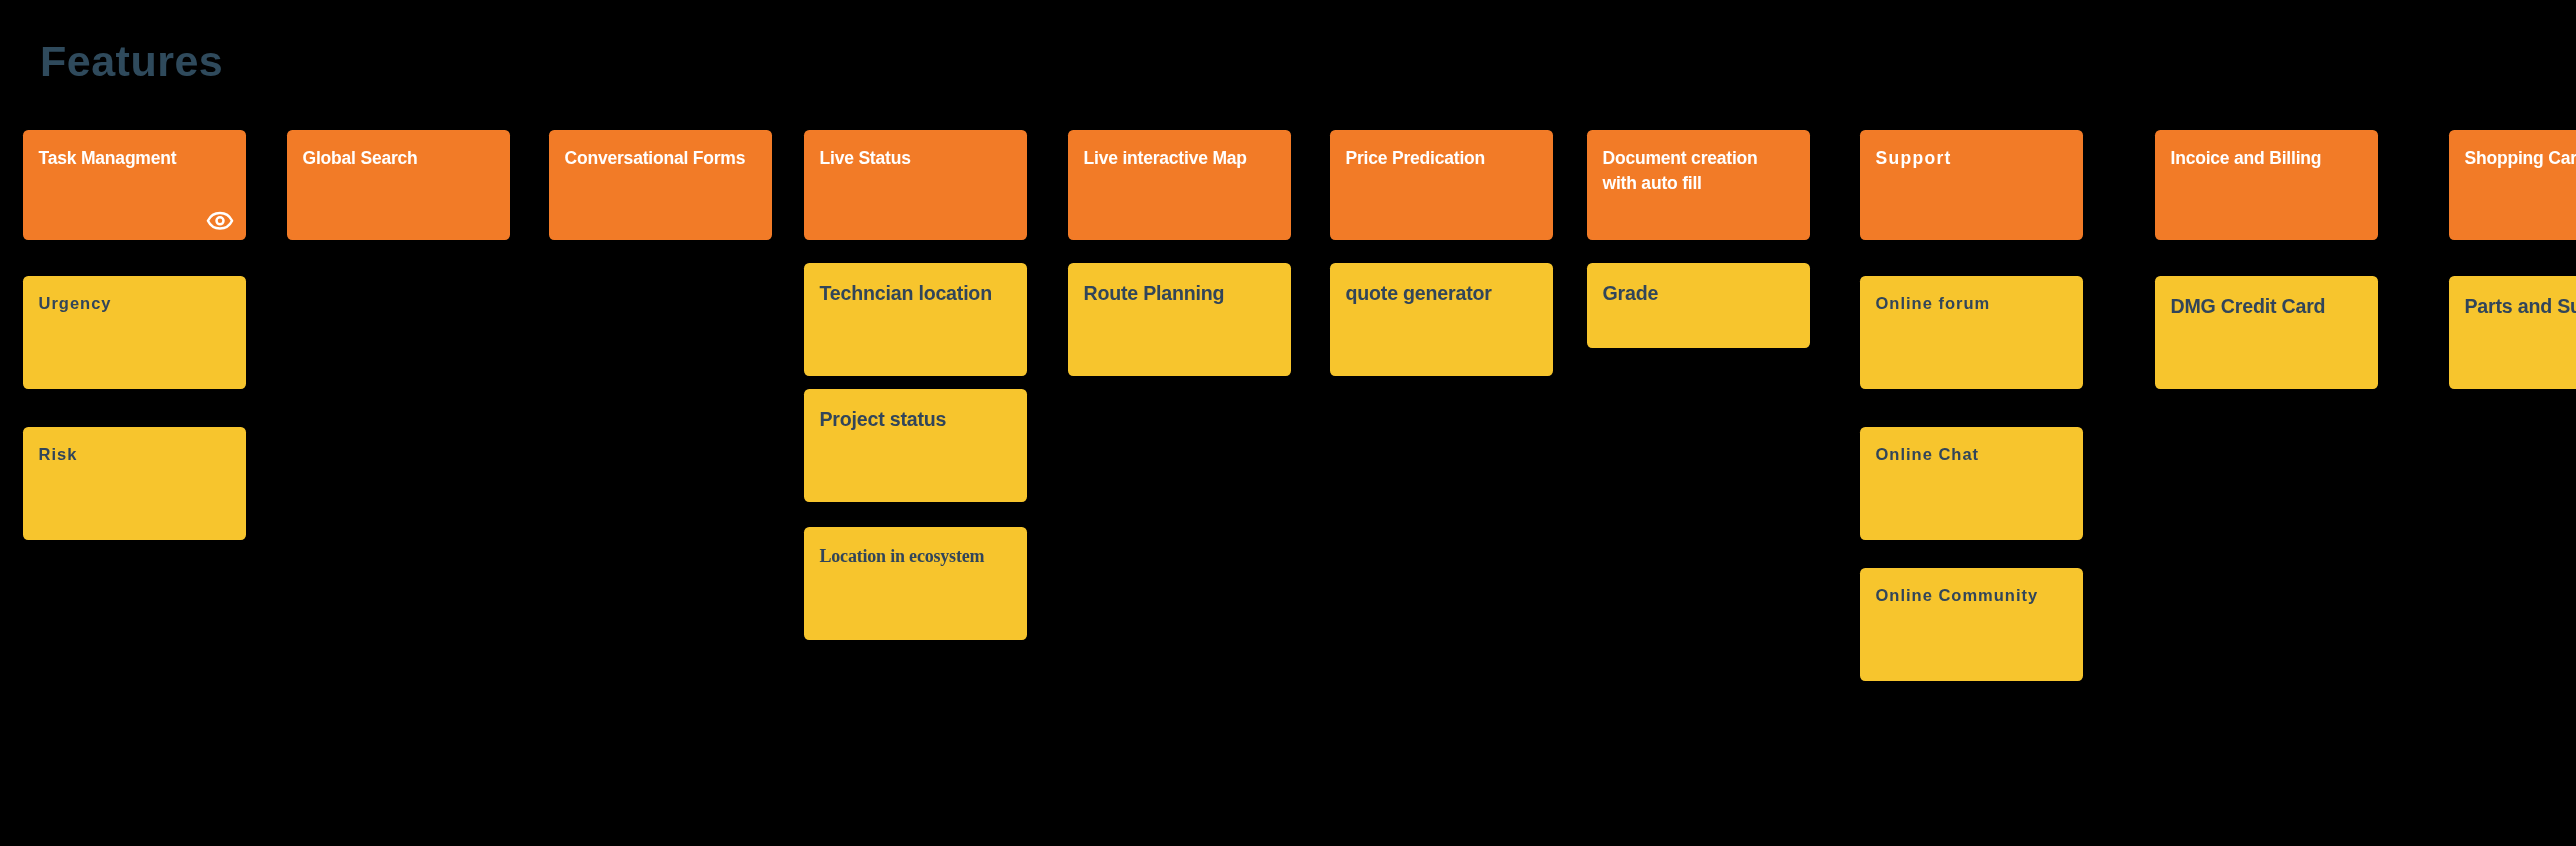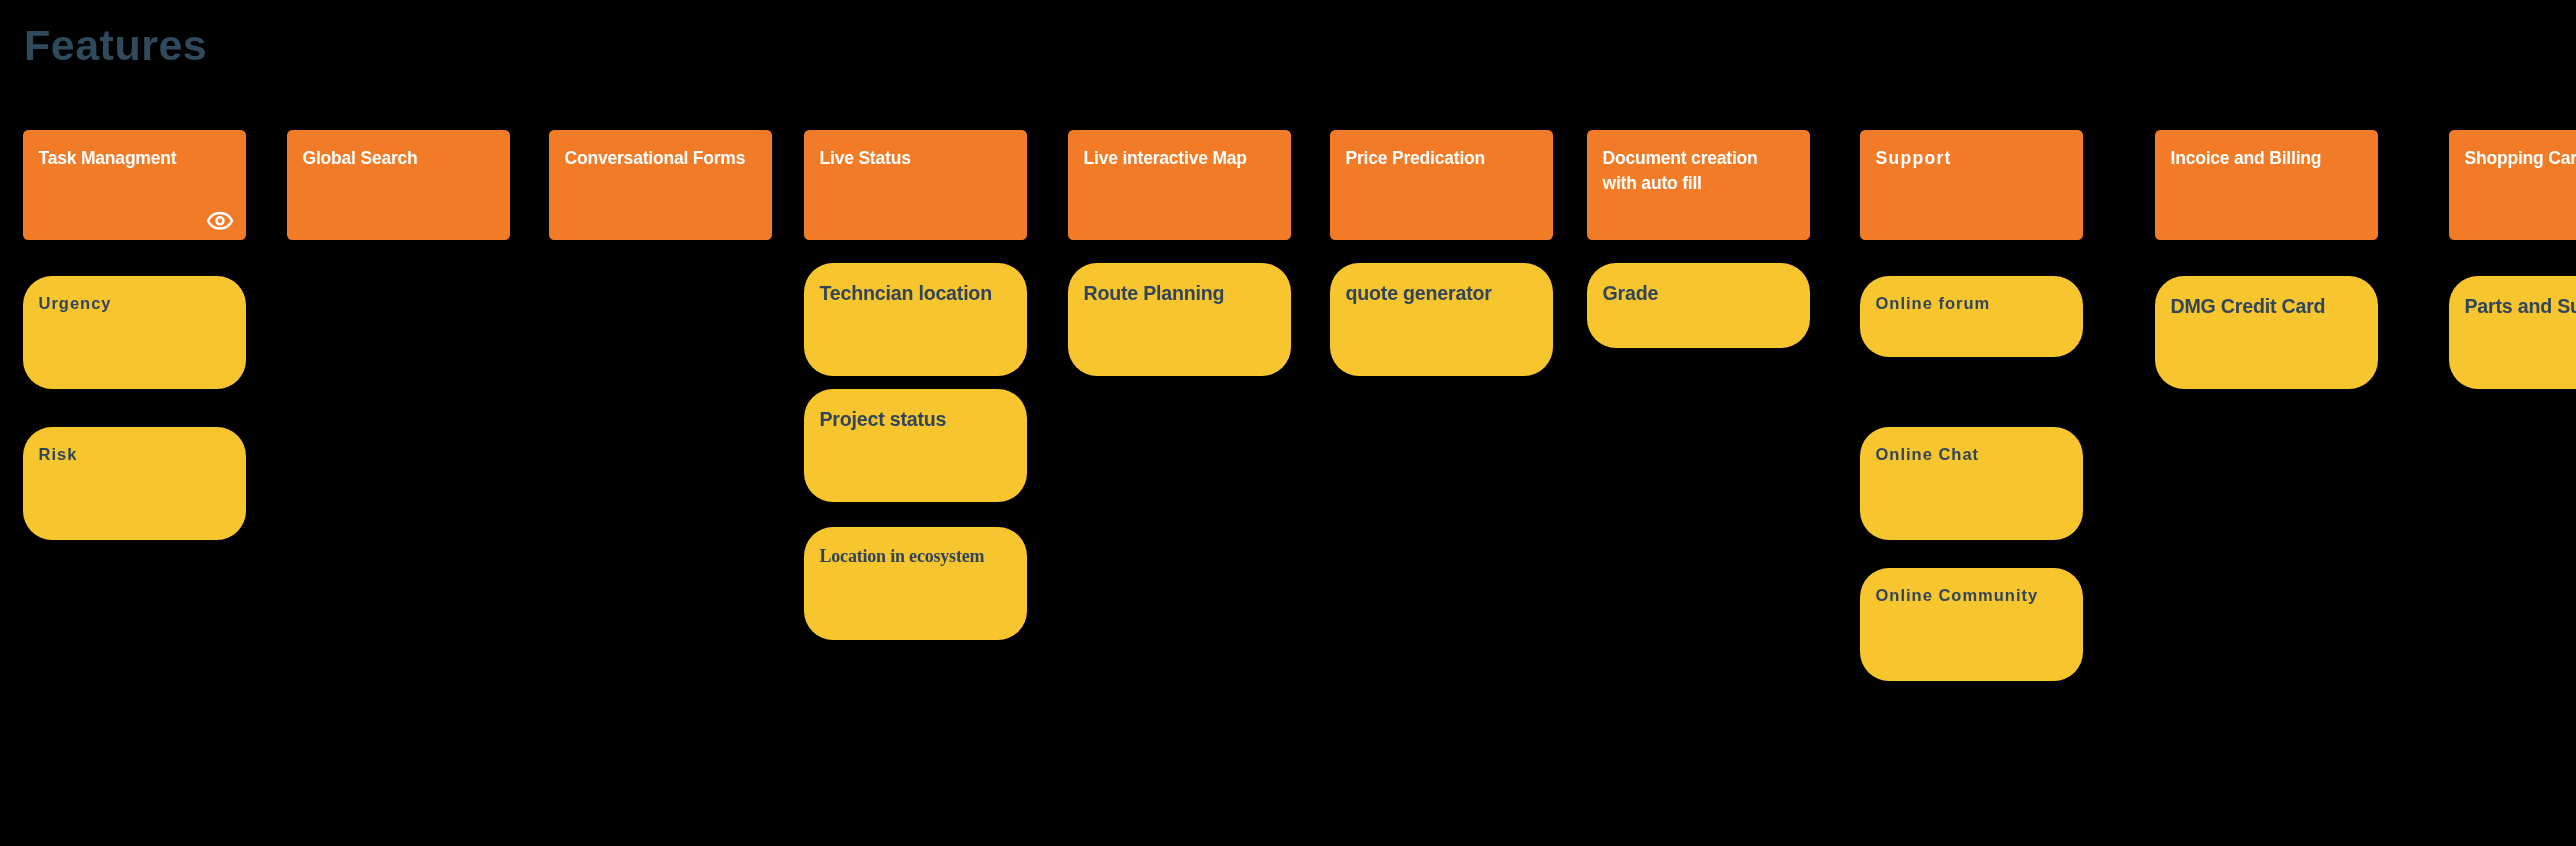--- a/index.html
+++ b/index.html
@@ -12,33 +12,33 @@
   }
   *{box-sizing:border-box;}
   html,body{
     margin:0;padding:0;
     width:3632px;height:847px;
     background:var(--bg);
     font-family:"Liberation Sans", sans-serif;
     overflow:hidden;
   }
   .page-title{
-    position:absolute;left:24px;top:20.6px;margin:0;
+    position:absolute;left:24px;top:20.6px;margin:16px;
     font-size:43px;font-weight:bold;letter-spacing:0.5px;
     color:var(--title-text);
   }
   .board{position:absolute;left:0;top:0;width:3632px;height:847px;}
   .column{position:absolute;top:16px;bottom:0;}
   .note{
     position:absolute;left:0;width:100%;
     border-radius:5.2px;
     box-shadow:2.6px 3.6px 7.2px rgba(0,0,0,0.55);
   }
   .header-note{background:var(--orange);}
-  .sub-note{background:var(--yellow);border-radius:29px;}
+  .sub-note{background:var(--yellow);}
   .note-label{
     position:absolute;inset:0;
     padding:15.5px 15.5px;
     overflow:hidden;
     line-height:1.45;
     font-weight:bold;
   }
   .header-label{color:var(--header-text);font-size:17.5px;}
   .card-label{color:var(--card-text);font-size:19.6px;white-space:nowrap;}
   .wide .note-label{letter-spacing:1.3px;}
@@ -114,21 +114,21 @@
         <div class="note-label header-label">Document creation with auto fill</div>
       </div>
       <div class="note sub-note narrow" style="top: 247px; height: 85px;">
         <div class="note-label card-label">Grade</div>
       </div>
     </div>
     <div class="column" style="left: 1860px; width: 223px;">
       <div class="note header-note wide" style="top: 114px; height: 110px;">
         <div class="note-label header-label">Support</div>
       </div>
-      <div class="note sub-note wide" style="top: 260px; height: 81px;">
+      <div class="note sub-note wide" style="top: 260px; height: 113px;">
         <div class="note-label card-label">Online forum</div>
       </div>
       <div class="note sub-note wide" style="top: 411px; height: 113px;">
         <div class="note-label card-label">Online Chat</div>
       </div>
       <div class="note sub-note wide" style="top: 552px; height: 113px;">
         <div class="note-label card-label">Online Community</div>
       </div>
     </div>
     <div class="column" style="left: 2155px; width: 223px;">

